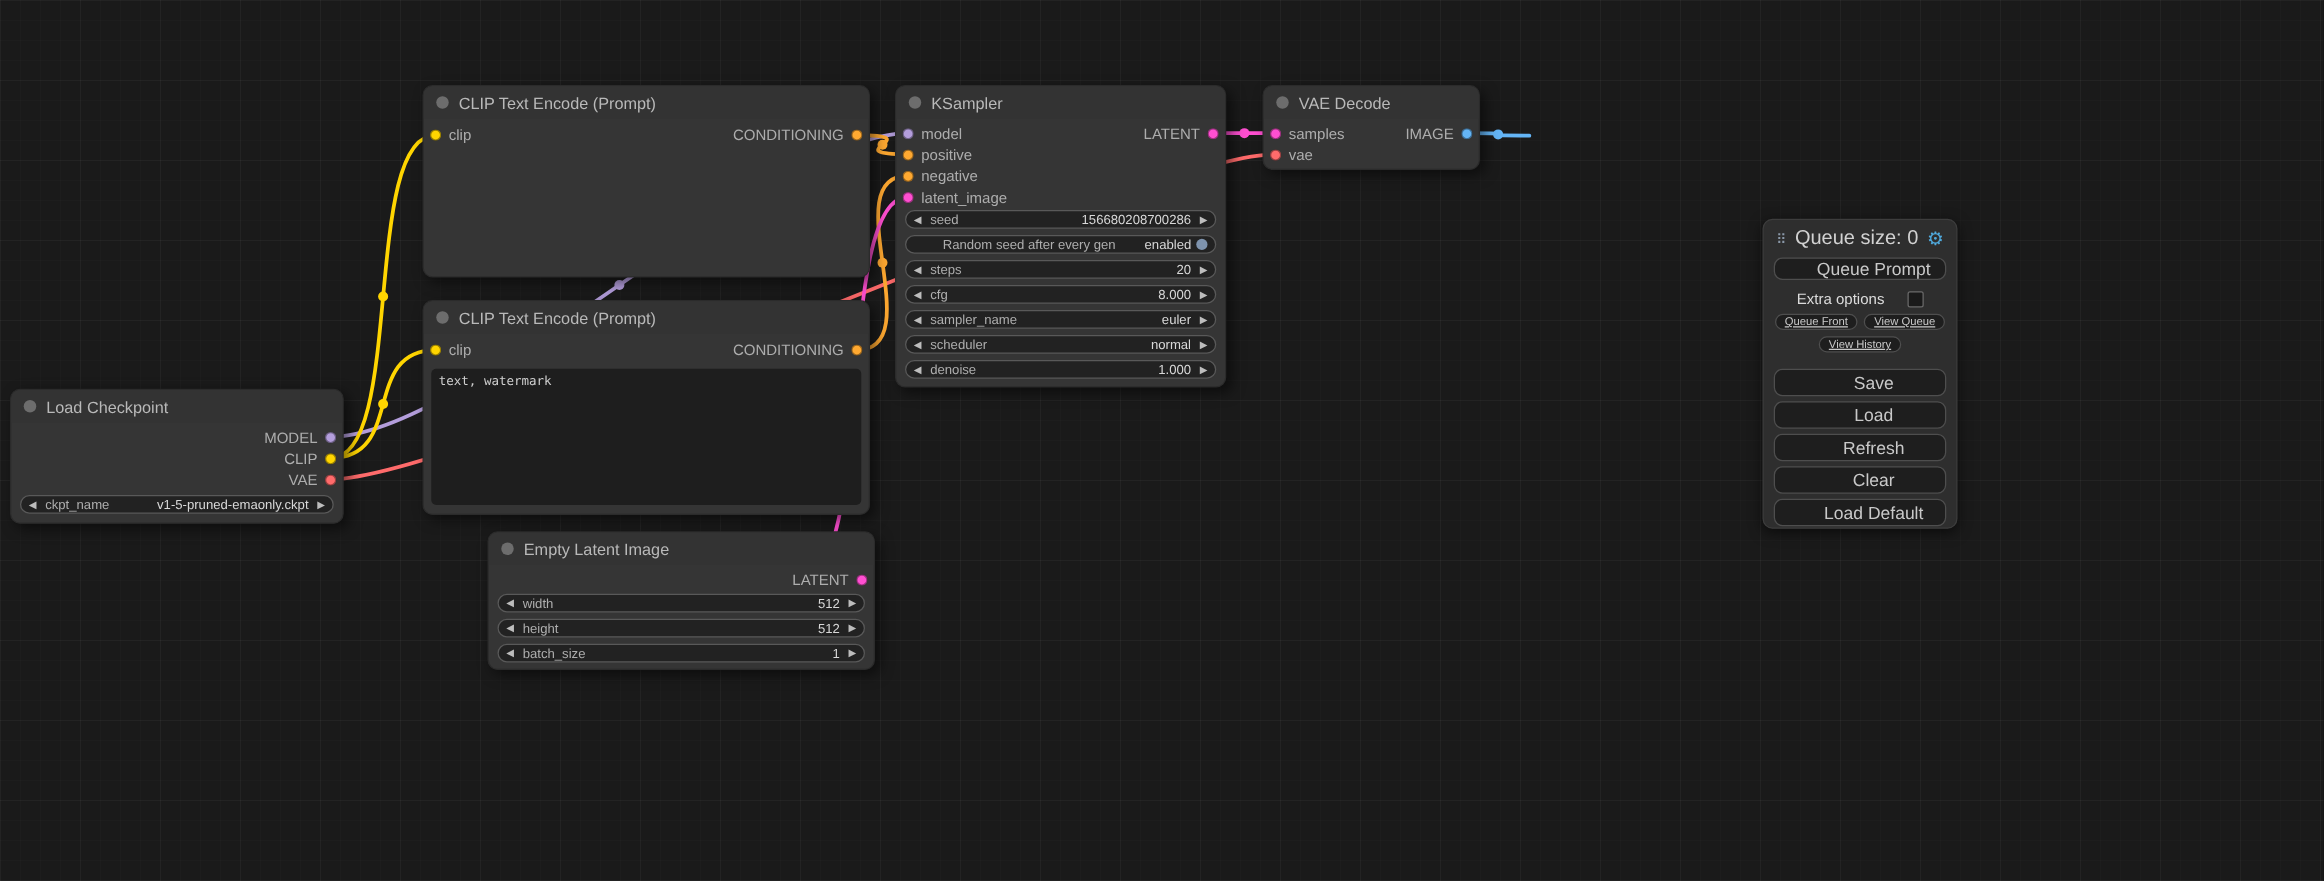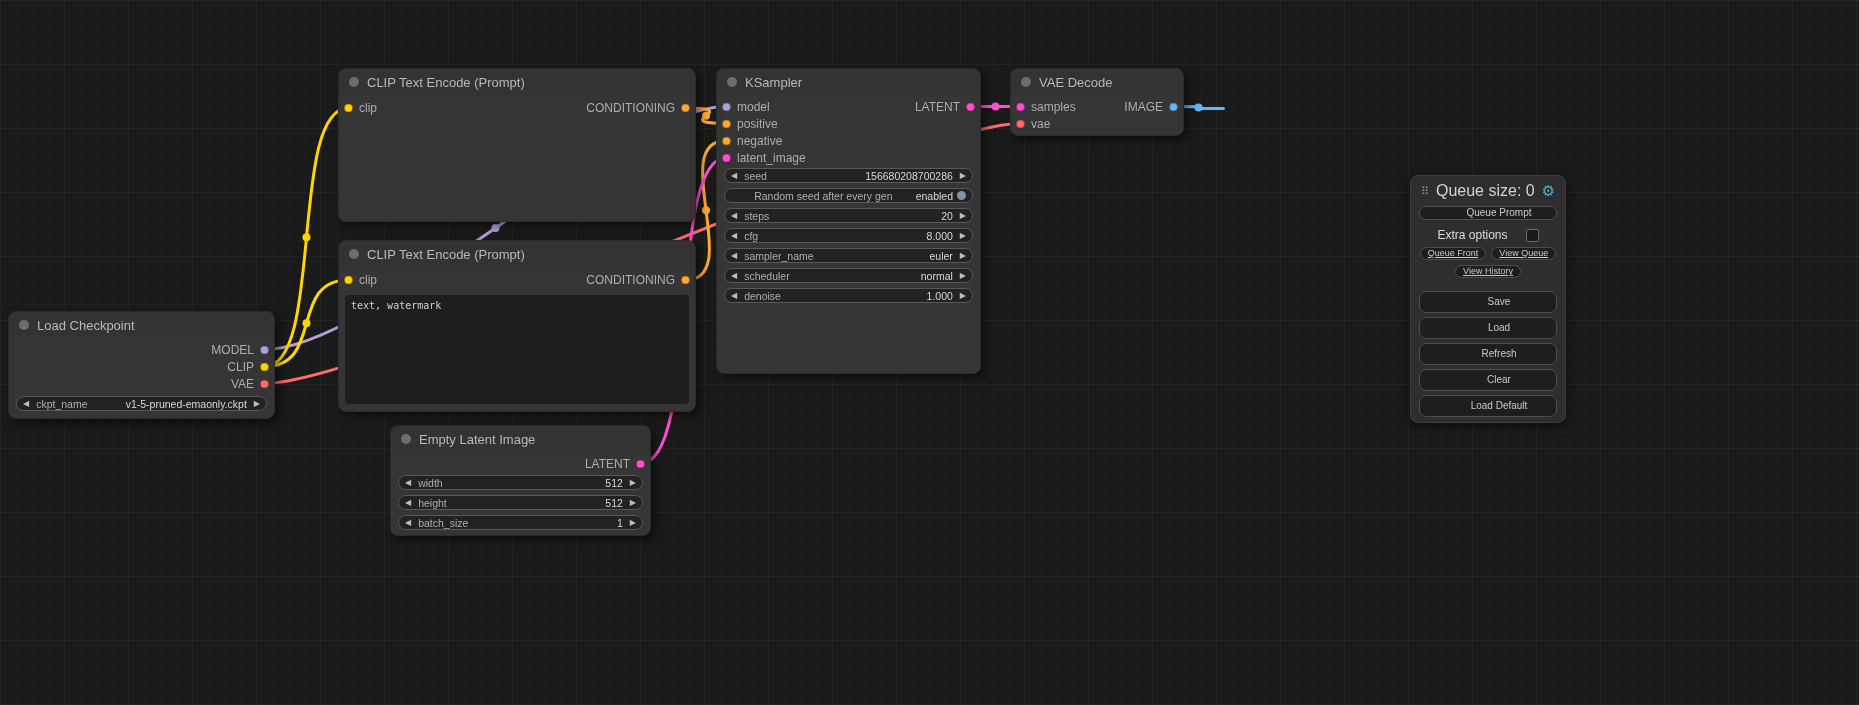--- a/index.html
+++ b/index.html
@@ -41,21 +41,21 @@
     white-space:pre-wrap;word-wrap:break-word;overflow:hidden;}
   .panel{position:absolute;left:1410px;top:175px;width:156px;height:248px;background:#2e2e2e;
     border:1px solid #3d3d3d;border-radius:8px;box-shadow:0 3px 10px rgba(0,0,0,0.55);
     box-sizing:border-box;padding:5px 8px;display:flex;flex-direction:column;}
   .panel-header{display:flex;align-items:center;justify-content:space-between;padding:1px 2px 3px;}
   .handle{font-size:11px;cursor:grab;}
   .qsize{font-size:16px;color:#d2d2d2;}
   .gear{font-size:15px;cursor:pointer;}
   button{font-family:"Liberation Sans",sans-serif;background:#1e1e1e;border:1px solid #4e4e4e;
     color:#c9c9c9;cursor:pointer;}
-  .btn-big{width:100%;height:22px;border-radius:7px;font-size:10px;line-height:1;padding-left:28px;}
+  .btn-big{width:100%;height:22px;border-radius:7px;font-size:14px;line-height:1;padding-left:28px;}
   .btn-small{height:13px;border-radius:8px;font-size:9px;line-height:1;padding:0 7px;text-decoration:underline;}
   #qp{margin-top:3px;}
   .extra-row{display:flex;align-items:center;justify-content:center;gap:18px;margin-top:8px;
     font-size:12px;color:#dcdcdc;}
   .checkbox{width:11px;height:11px;background:#1a1a1a;border:1px solid #6a6a6a;border-radius:2px;cursor:pointer;}
   .small-row{display:flex;justify-content:center;gap:5px;margin-top:5px;}
   .actions{display:flex;flex-direction:column;gap:4px;margin-top:13px;justify-content:flex-end;}
 </style>
 </head>
 <body>
@@ -134,21 +134,21 @@
       <div class="slot-row tall">
         <span class="port in" style="background: rgb(255, 213, 0);"></span>
         <span class="in-label">clip</span>
         <span class="out-label">CONDITIONING</span>
         <span class="port out" style="background: rgb(255, 169, 49);"></span>
       </div>
     </div>
     <div class="textbox">text, watermark</div>
   </div>
 
-  <div class="node" style="left:390px;top:425px;width:261px;height:111px">
+  <div class="node" style="left:390px;top:425px;width:310px;height:111px">
     <div class="node-title">
       <span class="tdot"></span>
       <span>Empty Latent Image</span>
     </div>
     <div class="slots">
       <div class="slot-row">
         <span class="out-label">LATENT</span>
         <span class="port out" style="background: rgb(255, 79, 209);"></span>
       </div>
     </div>
@@ -165,21 +165,21 @@
       <span class="arrow">▶</span>
     </div>
     <div class="widget">
       <span class="arrow">◀</span>
       <span class="wname">batch_size</span>
       <span class="wval">1</span>
       <span class="arrow">▶</span>
     </div>
   </div>
 
-  <div class="node" style="left:716px;top:68px;width:265px;height:306px">
+  <div class="node" style="left:716px;top:68px;width:265px;height:242px">
     <div class="node-title">
       <span class="tdot"></span>
       <span>KSampler</span>
     </div>
     <div class="slots">
       <div class="slot-row">
         <span class="port in" style="background: rgb(179, 157, 219);"></span>
         <span class="in-label">model</span>
         <span class="out-label">LATENT</span>
         <span class="port out" style="background: rgb(255, 79, 209);"></span>

